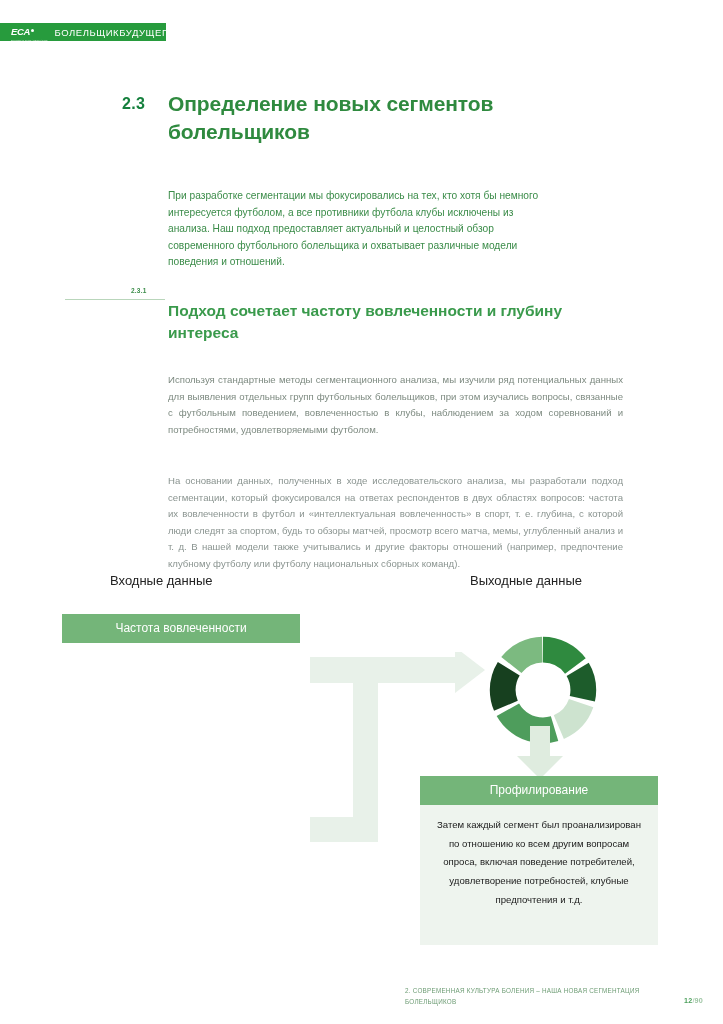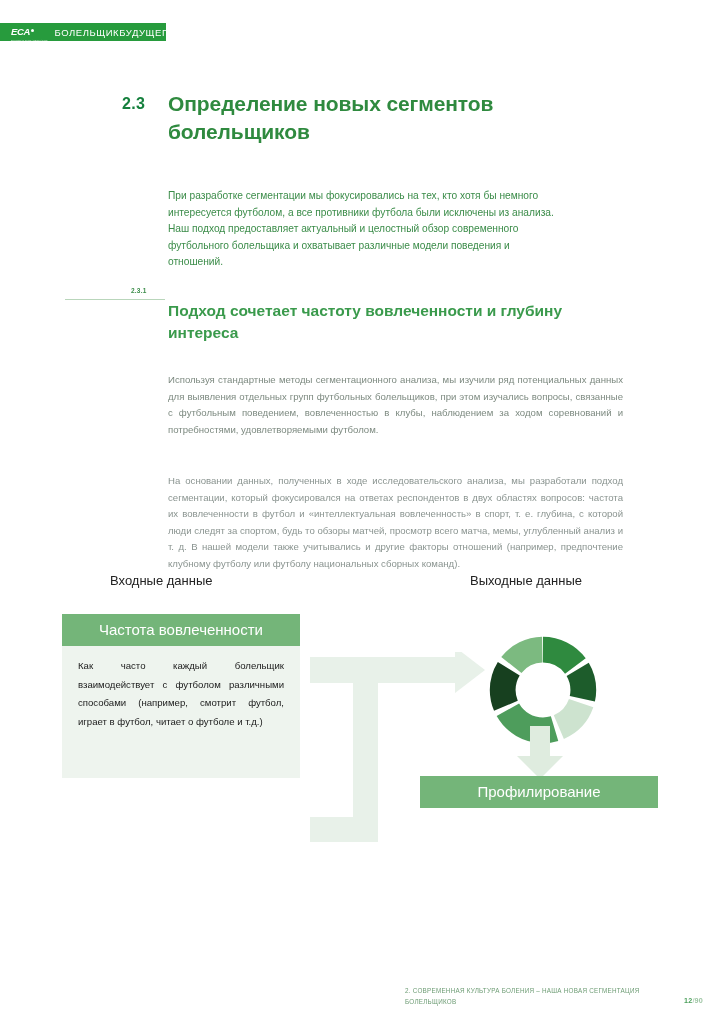--- a/index.html
+++ b/index.html
@@ -150,21 +150,21 @@
     font-family: "Liberation Sans", sans-serif;
   }
   .label-input  { left: 110px; top: 573px; }
   .label-output { left: 470px; top: 573px; }
 
   
   .box { position: absolute; }
   .box-head {
     background: #74b579;
     color: #ffffff;
-    font-size: 15px;
+    font-size: 12px;
     text-align: center;
     padding: 7px 4px 8px;
     box-sizing: border-box;
   }
   .box-body {
     background: #eef4ee;
     color: #1a1a1a;
     font-size: 9.6px;
     line-height: 1.95;
     padding: 11px 16px 12px;
@@ -243,21 +243,21 @@
 <div class="banner">
   <span class="banner-logo">
     <span class="eca">ECA</span><span class="dot"></span>
     <span class="sub">EUROPEAN CLUB ASSOCIATION</span>
   </span>
   <span class="banner-title">БОЛЕЛЬЩИКБУДУЩЕГО</span>
 </div>
 
 <div class="sec-num-big">2.3</div>
 <div class="sec-title-big">Определение новых сегментов болельщиков</div>
-<div class="intro-par">При разработке сегментации мы фокусировались на тех, кто хотя бы немного интересуется футболом, а все противники футбола были исключены из анализа. Наш подход предоставляет актуальный и целостный обзор современного футбольного болельщика и охватывает различные модели поведения и отношений.</div>
+<div class="intro-par">При разработке сегментации мы фокусировались на тех, кто хотя бы немного интересуется футболом, а все противники футбола клубы исключены из анализа. Наш подход предоставляет актуальный и целостный обзор современного футбольного болельщика и охватывает различные модели поведения и отношений.</div>
 
 <div class="rule-231"></div>
 <div class="sec-num-small">2.3.1</div>
 <div class="sec-title-small">Подход сочетает частоту вовлеченности и глубину интереса</div>
 <div class="body-par p1">Используя стандартные методы сегментационного анализа, мы изучили ряд потенциальных данных для выявления отдельных групп футбольных болельщиков, при этом изучались вопросы, связанные с футбольным поведением, вовлеченностью в клубы, наблюдением за ходом соревнований и потребностями, удовлетворяемыми футболом.</div>
 <div class="body-par p2">На основании данных, полученных в ходе исследовательского анализа, мы разработали подход сегментации, который фокусировался на ответах респондентов в двух областях вопросов: частота их вовлеченности в футбол и «интеллектуальная вовлеченность» в спорт, т. е. глубина, с которой люди следят за спортом, будь то обзоры матчей, просмотр всего матча, мемы, углубленный анализ и т. д. В нашей модели также учитывались и другие факторы отношений (например, предпочтение клубному футболу или футболу национальных сборных команд).</div>
 
 <div class="diagram-label label-input">Входные данные</div>
 <div class="diagram-label label-output">Выходные данные</div>
 
@@ -276,28 +276,28 @@
     <circle cx="50" cy="50" r="36" fill="none" stroke="#7cba80" stroke-width="23" stroke-dasharray="31.8 194.4" stroke-dashoffset="-193.4" transform="rotate(-90 50 50)"></circle>
   </g>
 </svg>
 
 <svg class="down-arrow" viewBox="0 0 70 55">
   <path d="M 25 0 L 45 0 L 45 30 L 58 30 L 35 53 L 12 30 L 25 30 Z" fill="#dfecdf"></path>
 </svg>
 
 <div class="box" id="box-frequency">
   <div class="box-head">Частота вовлеченности</div>
-  <div class="box-body justify">Как часто каждый болельщик взаимодействует с футболом различными способами (например, смотрит футбол, играет в футбол, читает о футболе и т.д.)</div>
 </div>
 
 <div class="box" id="box-depth">
 </div>
 
 <div class="box" id="box-profiling">
   <div class="box-head">Профилирование</div>
+  <div class="box-body center">Затем каждый сегмент был проанализирован по отношению ко всем другим вопросам опроса, включая поведение потребителей, удовлетворение потребностей, клубные предпочтения и т.д.</div>
 </div>
 
 <div class="footer">
   <div class="footer-text">2. СОВРЕМЕННАЯ КУЛЬТУРА БОЛЕНИЯ – НАША НОВАЯ СЕГМЕНТАЦИЯ БОЛЕЛЬЩИКОВ</div>
   <div class="footer-page">
     <span>12</span><span class="sep">/</span><span class="total">90</span>
   </div>
 </div>
 
 </body></html>

